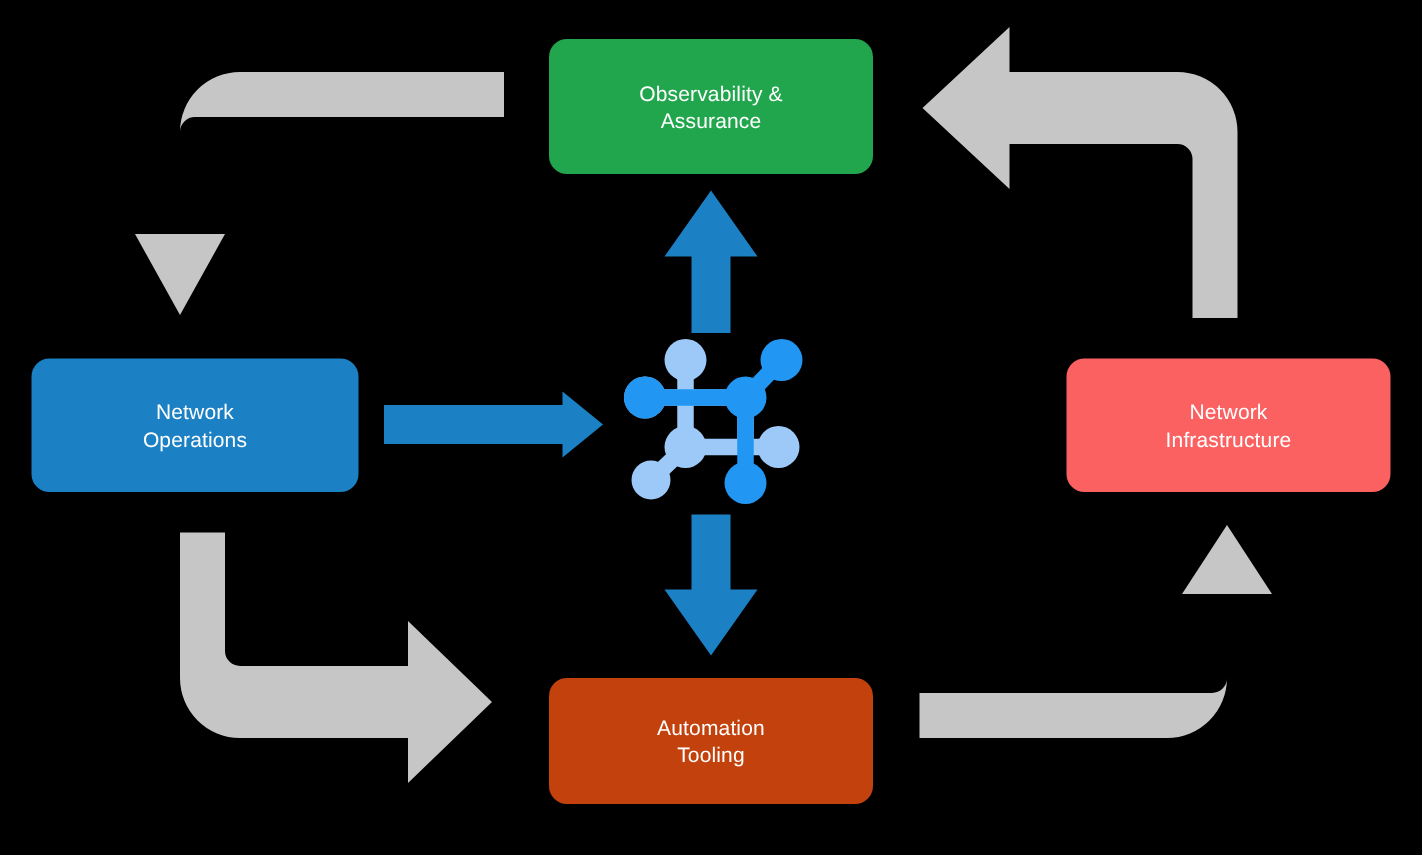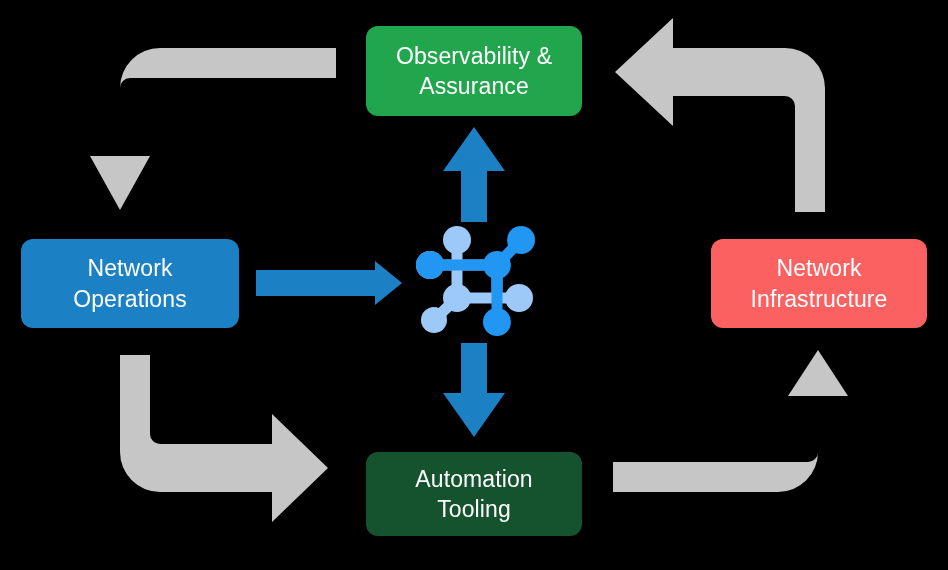--- a/index.html
+++ b/index.html
@@ -16,21 +16,21 @@
     font-family: "Liberation Sans", sans-serif;
   }
   .node-box {
     position: absolute;
     display: flex;
     align-items: center;
     justify-content: center;
     text-align: center;
     border-radius: 12px;
     color: #ffffff;
-    font-size: 23px;
+    font-size: 14px;
     line-height: 1.32;
     font-weight: 400;
     letter-spacing: 0.1px;
     box-sizing: border-box;
     padding: 6px 10px;
     white-space: pre-line;
   }
   #box-observability {
     left: 366px;  top: 26px;   width: 216px; height: 90px;
     background: #22A64D;
@@ -38,21 +38,21 @@
   #box-network-operations {
     left: 21px;   top: 239px;  width: 218px; height: 89px;
     background: #1C80C4;
   }
   #box-network-infrastructure {
     left: 711px;  top: 239px;  width: 216px; height: 89px;
     background: #FC6161;
   }
   #box-automation-tooling {
     left: 366px;  top: 452px;  width: 216px; height: 84px;
-    background: #14532d;
+    background: #c2410c;
   }
   svg.layer {
     position: absolute;
     left: 0; top: 0;
     width: 948px;
     height: 570px;
     overflow: visible;
   }
 </style>
 </head>

